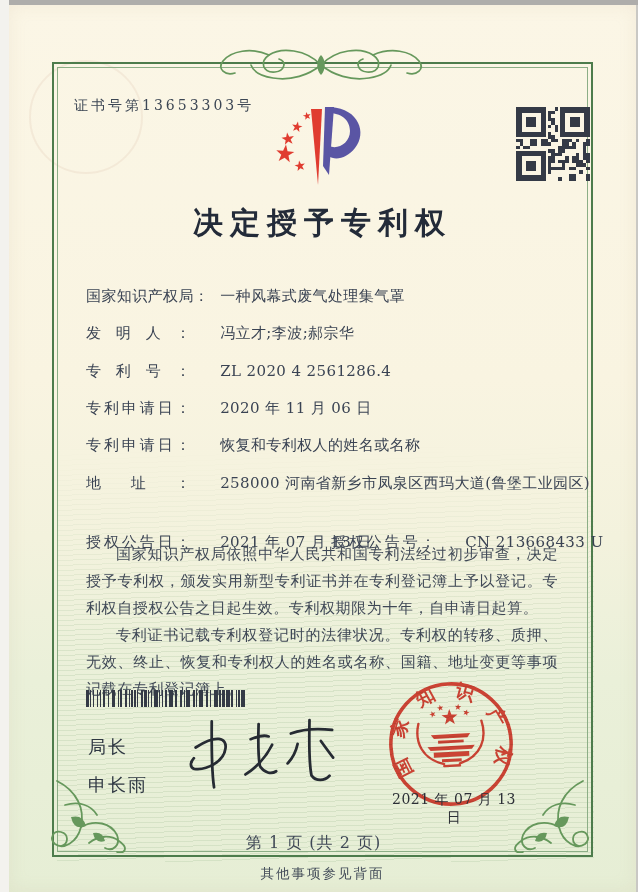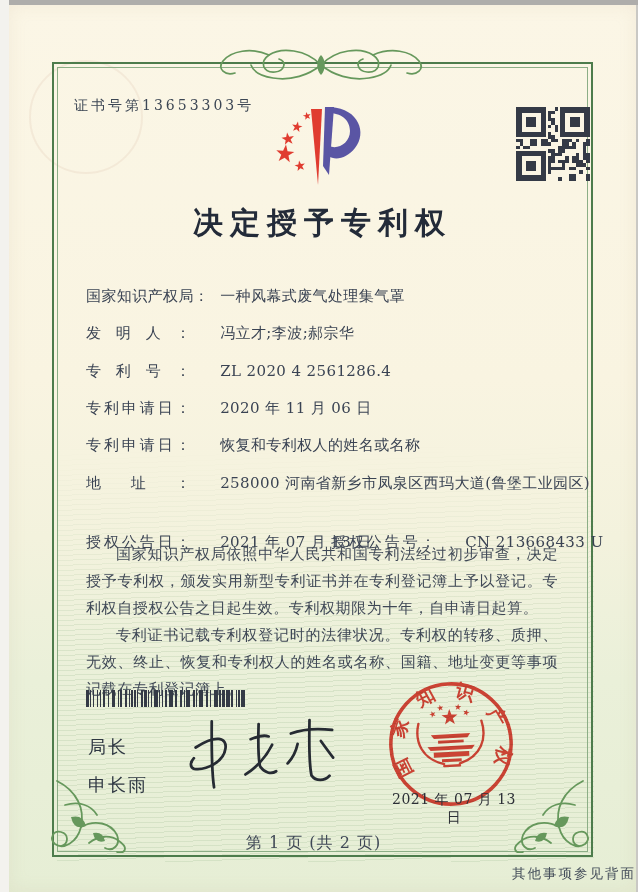--- a/index.html
+++ b/index.html
@@ -45,21 +45,21 @@
   .barcode{position:absolute;left:75px;top:685px;width:170px;height:18px;}
   .director{position:absolute;left:79px;top:730px;font-size:18px;color:#2e3742;letter-spacing:2px;}
   .director div{margin-bottom:14px;}
   .signature{position:absolute;left:172px;top:708px;width:170px;height:80px;transform:rotate(-2deg);}
   .seal{position:absolute;left:373px;top:670px;width:138px;height:138px;mix-blend-mode:multiply;
     opacity:.93;transform:rotate(-3deg);}
   .seal-date{position:absolute;left:375px;top:786px;width:140px;text-align:center;font-size:14px;
     letter-spacing:.5px;color:#2c2f36;font-weight:500;}
   .page-info{position:absolute;left:0;right:18px;top:828px;text-align:center;font-size:16px;
     color:#3f4856;letter-spacing:1px;}
-  .back-note{position:absolute;left:0;right:0;top:860px;text-align:right;font-size:13.5px;
+  .back-note{position:absolute;left:0;right:0;top:860px;text-align:center;font-size:13.5px;
     color:#434c59;letter-spacing:2px;}
 </style>
 </head>
 <body>
 
 <svg width="0" height="0" style="position:absolute">
   <defs>
     <path id="star5" d="M0,-10 L2.351,-3.236 L9.511,-3.090 L3.804,1.236 L5.878,8.090 L0,4 L-5.878,8.090 L-3.804,1.236 L-9.511,-3.090 L-2.351,-3.236 Z"></path>
   </defs>
 </svg>

